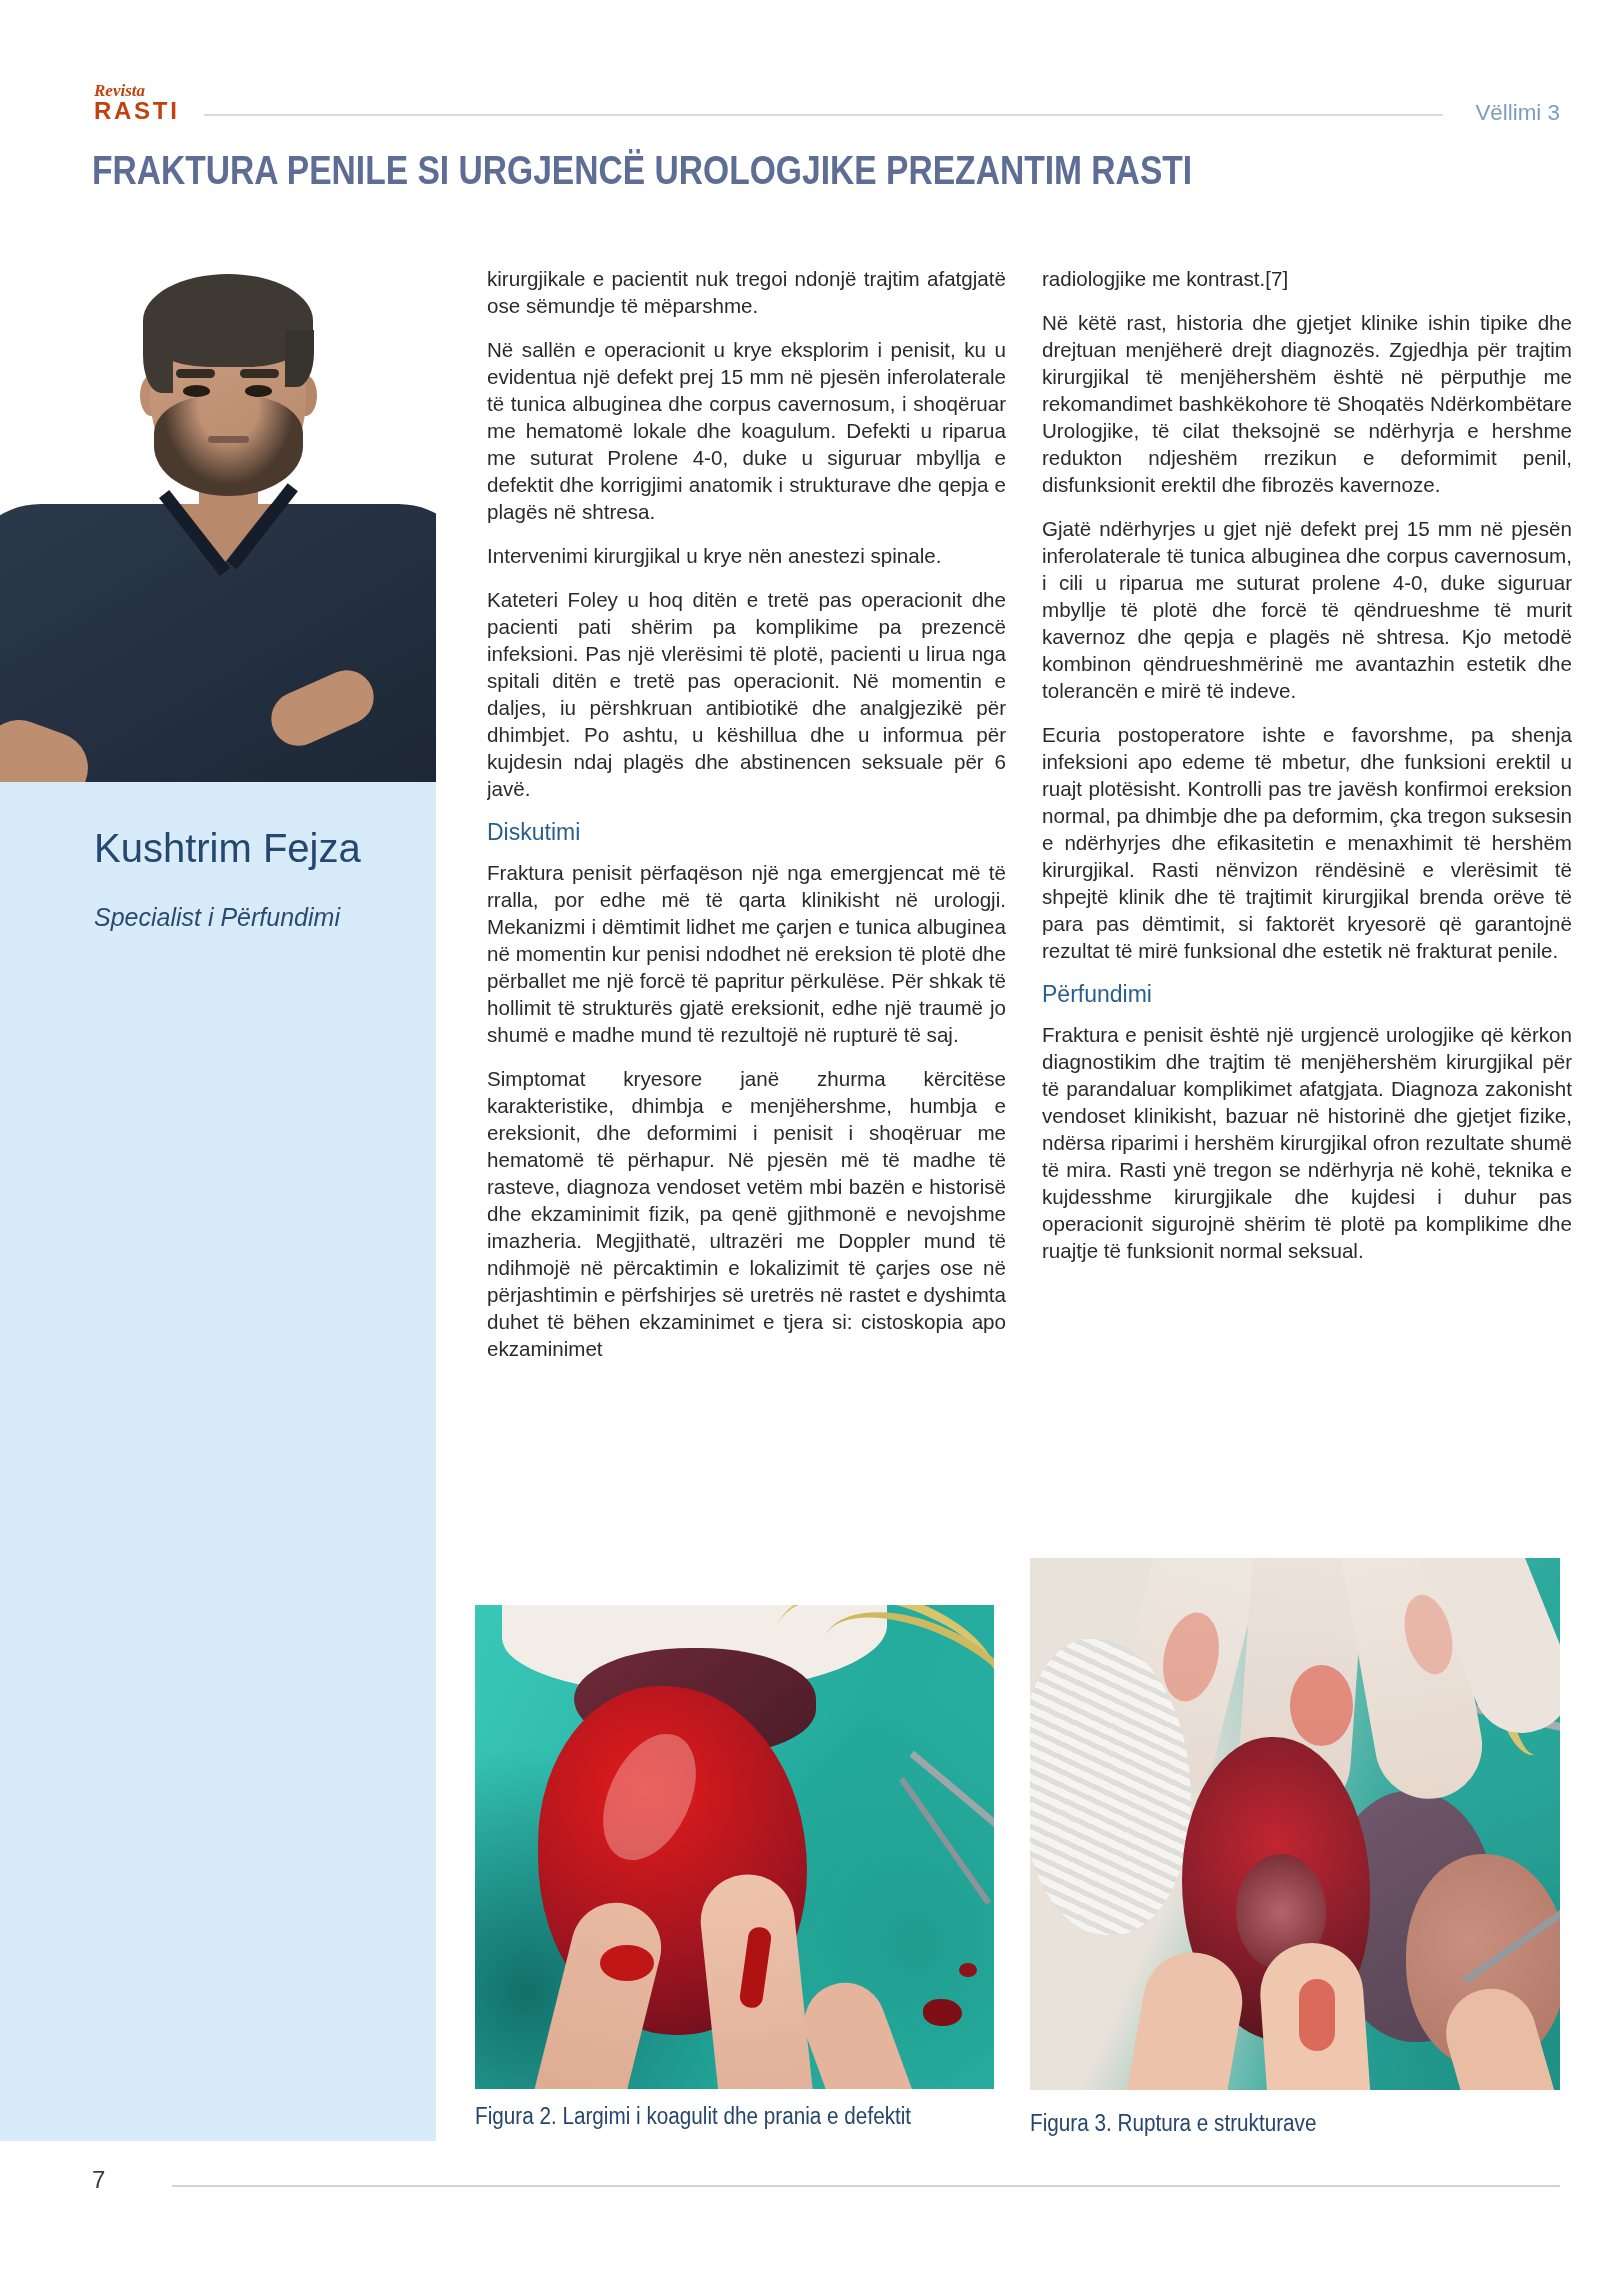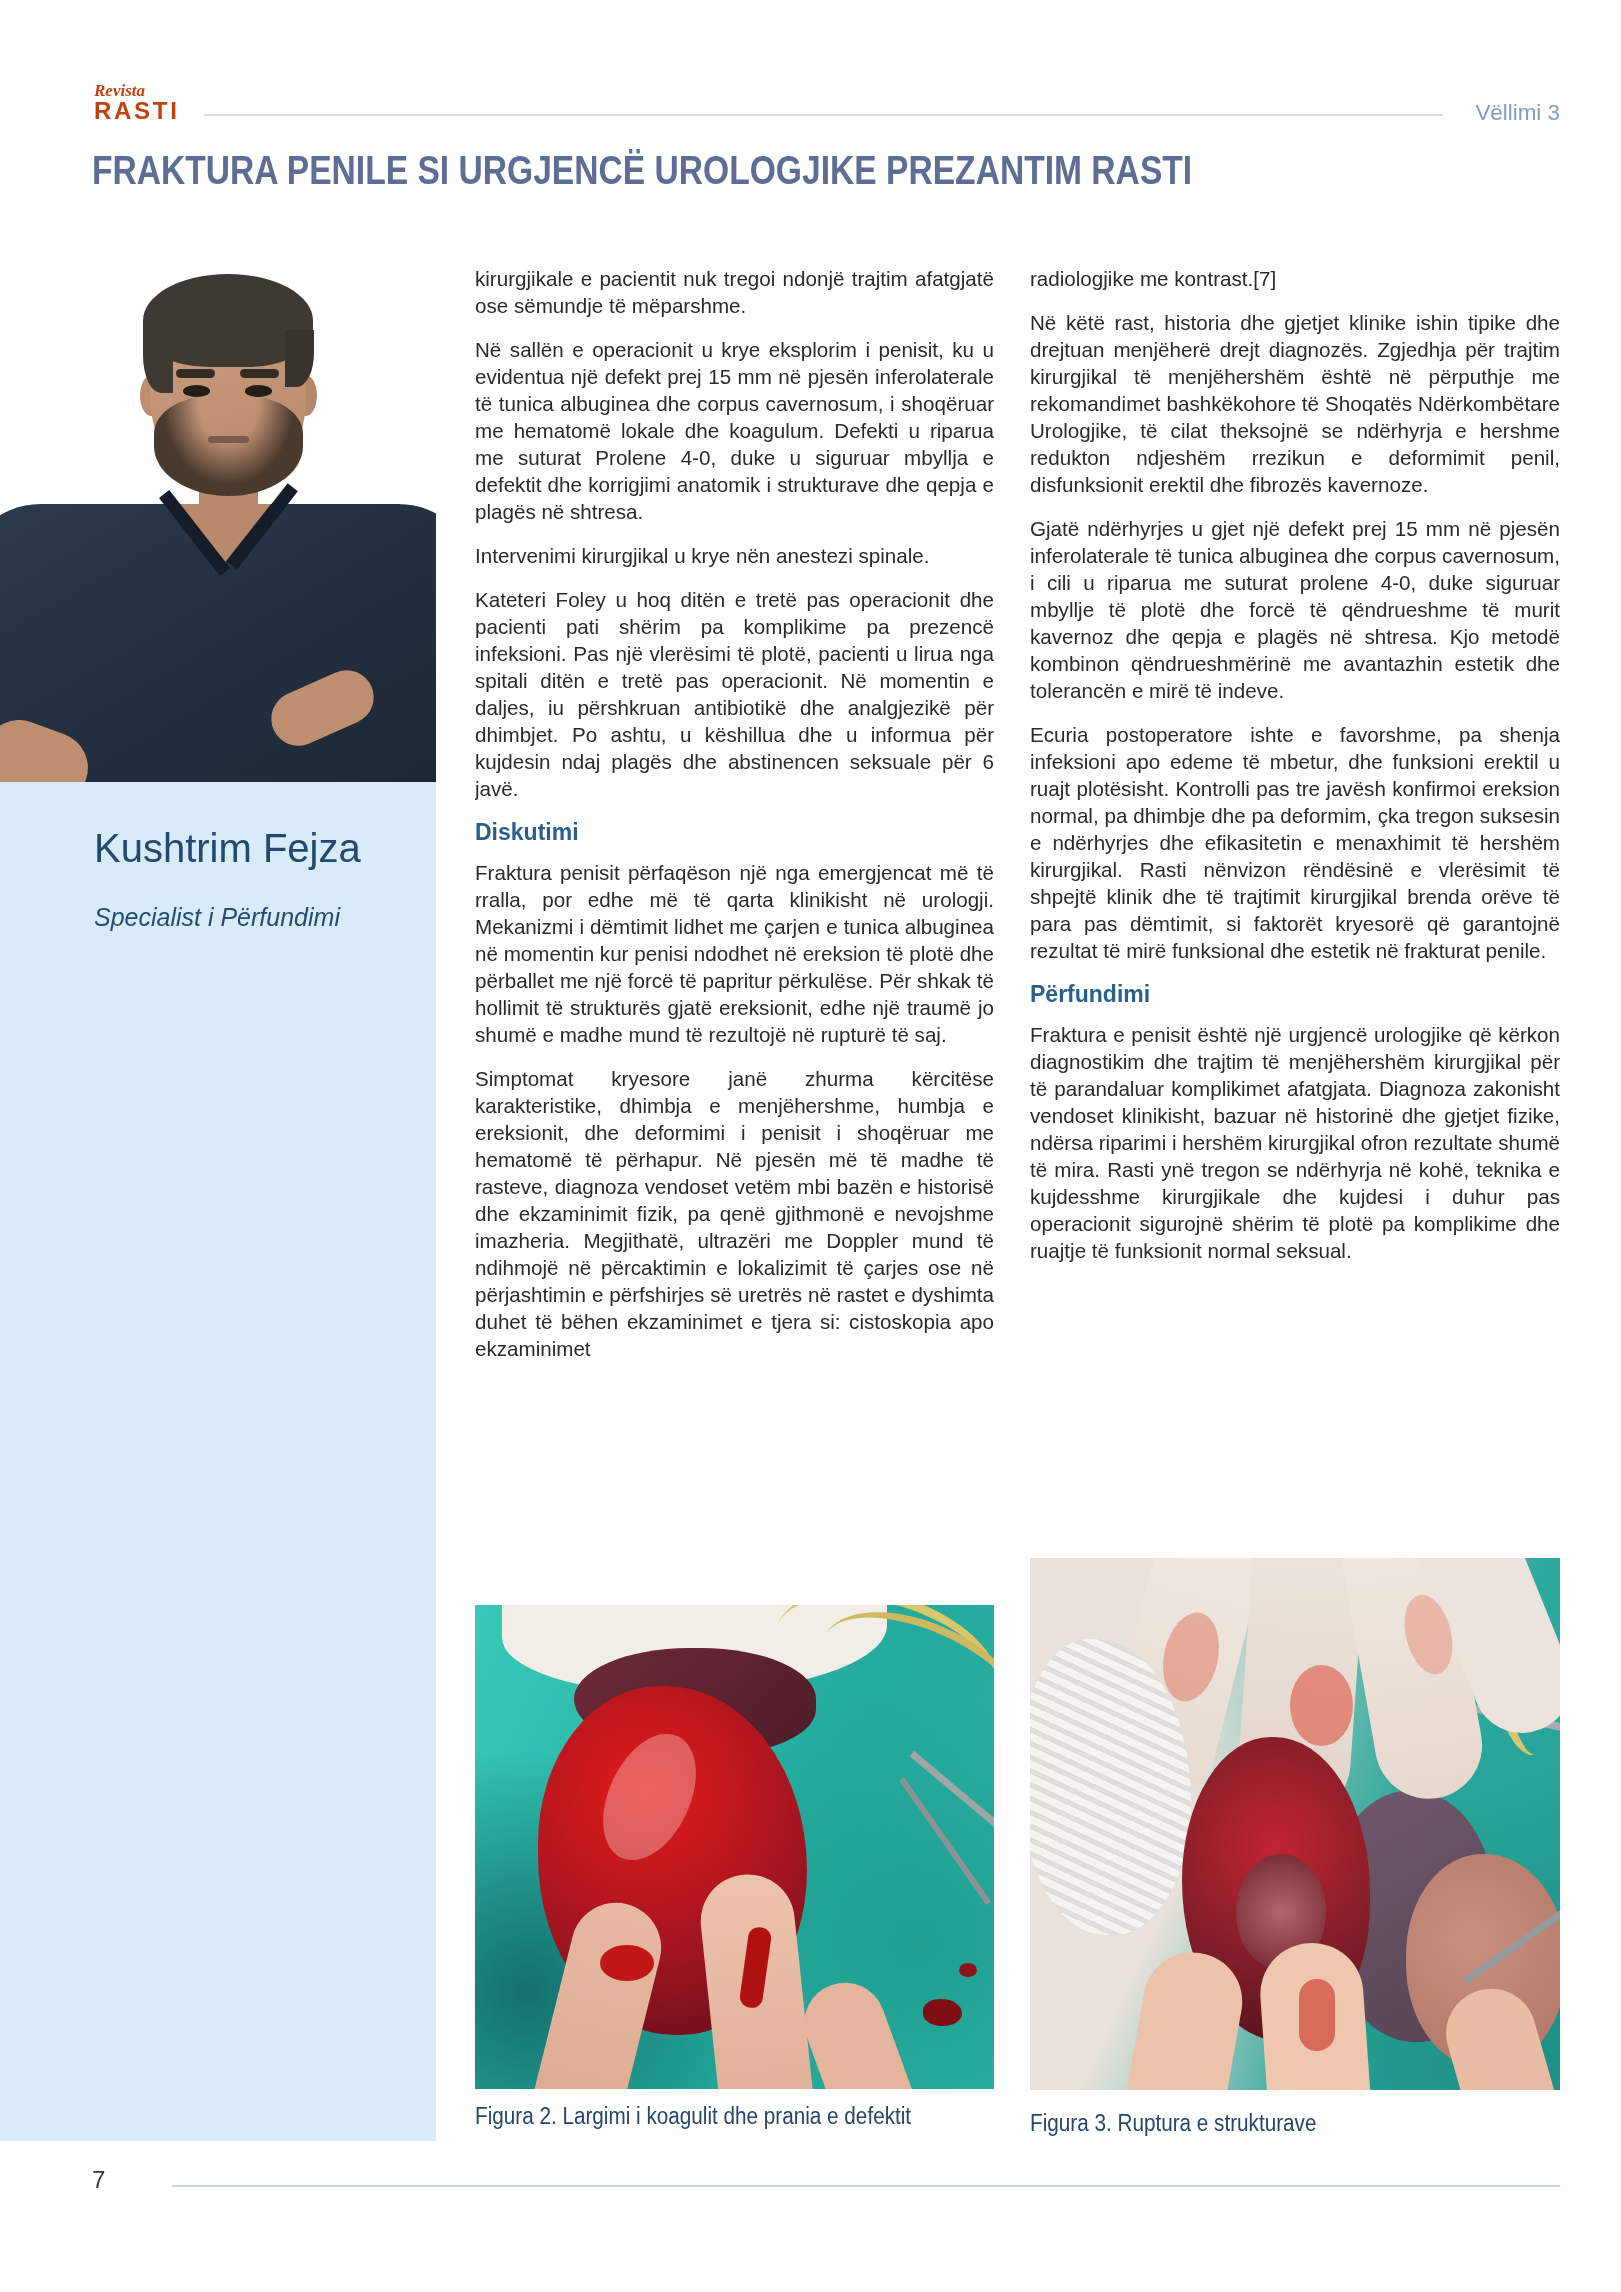--- a/index.html
+++ b/index.html
@@ -49,25 +49,25 @@
   .ph-beard{left:154px;top:136px;width:149px;height:100px;border-radius:38% 38% 50% 50%;
             background:radial-gradient(ellipse at 50% 10%, rgba(74,57,45,0) 28%, #4a392d 62%);}
   .ph-mouth{left:208px;top:176px;width:41px;height:7.2px;background:#7c5a4b;border-radius:3.6px;}
   .ph-armL{left:-27px;top:385px;width:233px;height:134px;background:#243140;border-radius:54px;transform:rotate(18deg);}
   .ph-armR{left:242px;top:376px;width:233px;height:134px;background:#28364a;border-radius:54px;transform:rotate(-16deg);}
   .ph-hand{left:269px;top:421px;width:107px;height:54px;background:#bd8e6f;border-radius:27px;transform:rotate(-24deg);}
   .ph-skinL{left:-18px;top:466px;width:107px;height:72px;background:#bd8e6f;border-radius:36px;transform:rotate(20deg);}
 
   
   .col{position:absolute;top:265px;font-size:20.6px;line-height:27px;color:#2a2a2a;
-       text-align:justify;overflow:hidden;}
+       text-align:justify;overflow:hidden;margin-left:12px;}
   #col1{left:475px;width:519px;height:1331px;}
   #col2{left:1030px;width:530px;height:1284px;}
   .col p{margin:0 0 17px 0;}
-  .subhead{font-size:23px;color:#2a5f8a;margin:3.6px 0 12.5px 0;font-weight:bold;}
+  .subhead{font-size:23px;color:#2a5f8a;margin:3.6px 0 12.5px 0;font-weight:normal;}
 
   
   .fig{position:absolute;overflow:hidden;}
   #fig2{left:475px;top:1605px;width:519px;height:484px;
         background:radial-gradient(circle at 85% 70%, #1f9e90 0%, rgba(0,0,0,0) 45%),
                    radial-gradient(circle at 10% 80%, #13706b 0%, rgba(0,0,0,0) 40%),
                    linear-gradient(115deg,#39c8b8,#23ab9d 60%,#2db3a4);}
   #fig3{left:1030px;top:1558px;width:530px;height:532px;
         background:radial-gradient(circle at 90% 20%, #2aa89c 0%, rgba(0,0,0,0) 55%),
                    radial-gradient(circle at 95% 80%, #1d8f85 0%, rgba(0,0,0,0) 50%),

